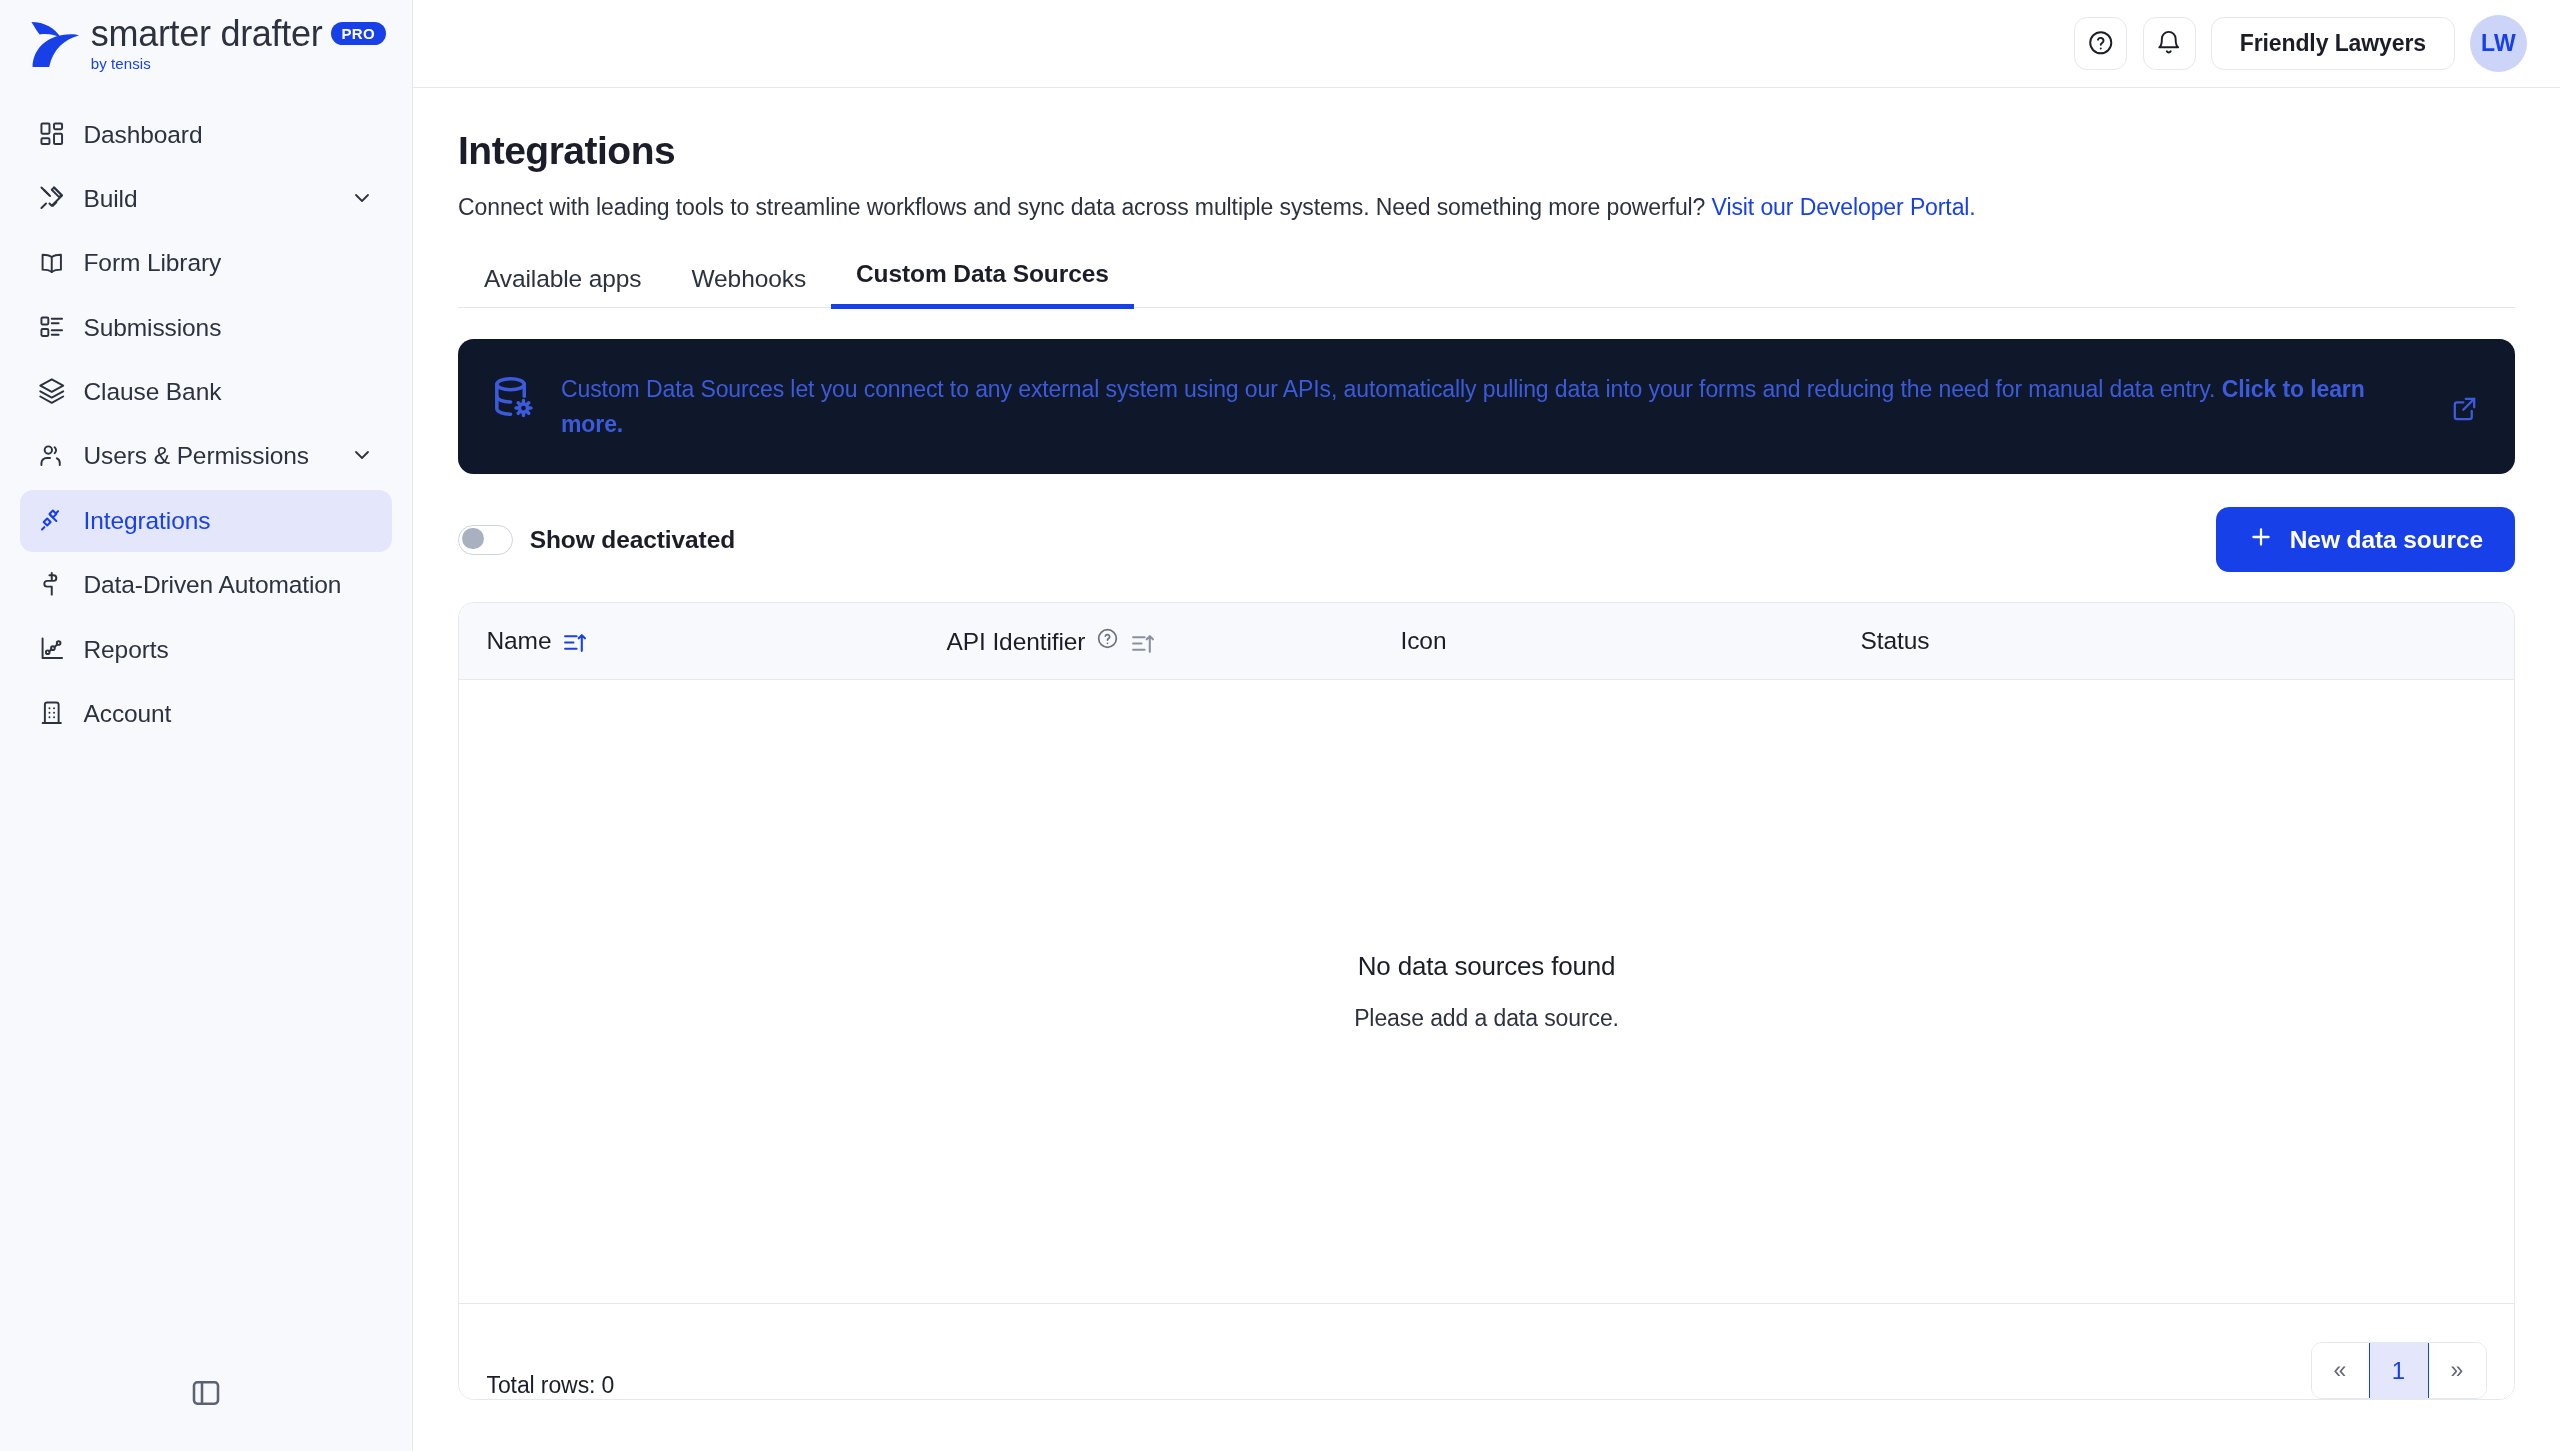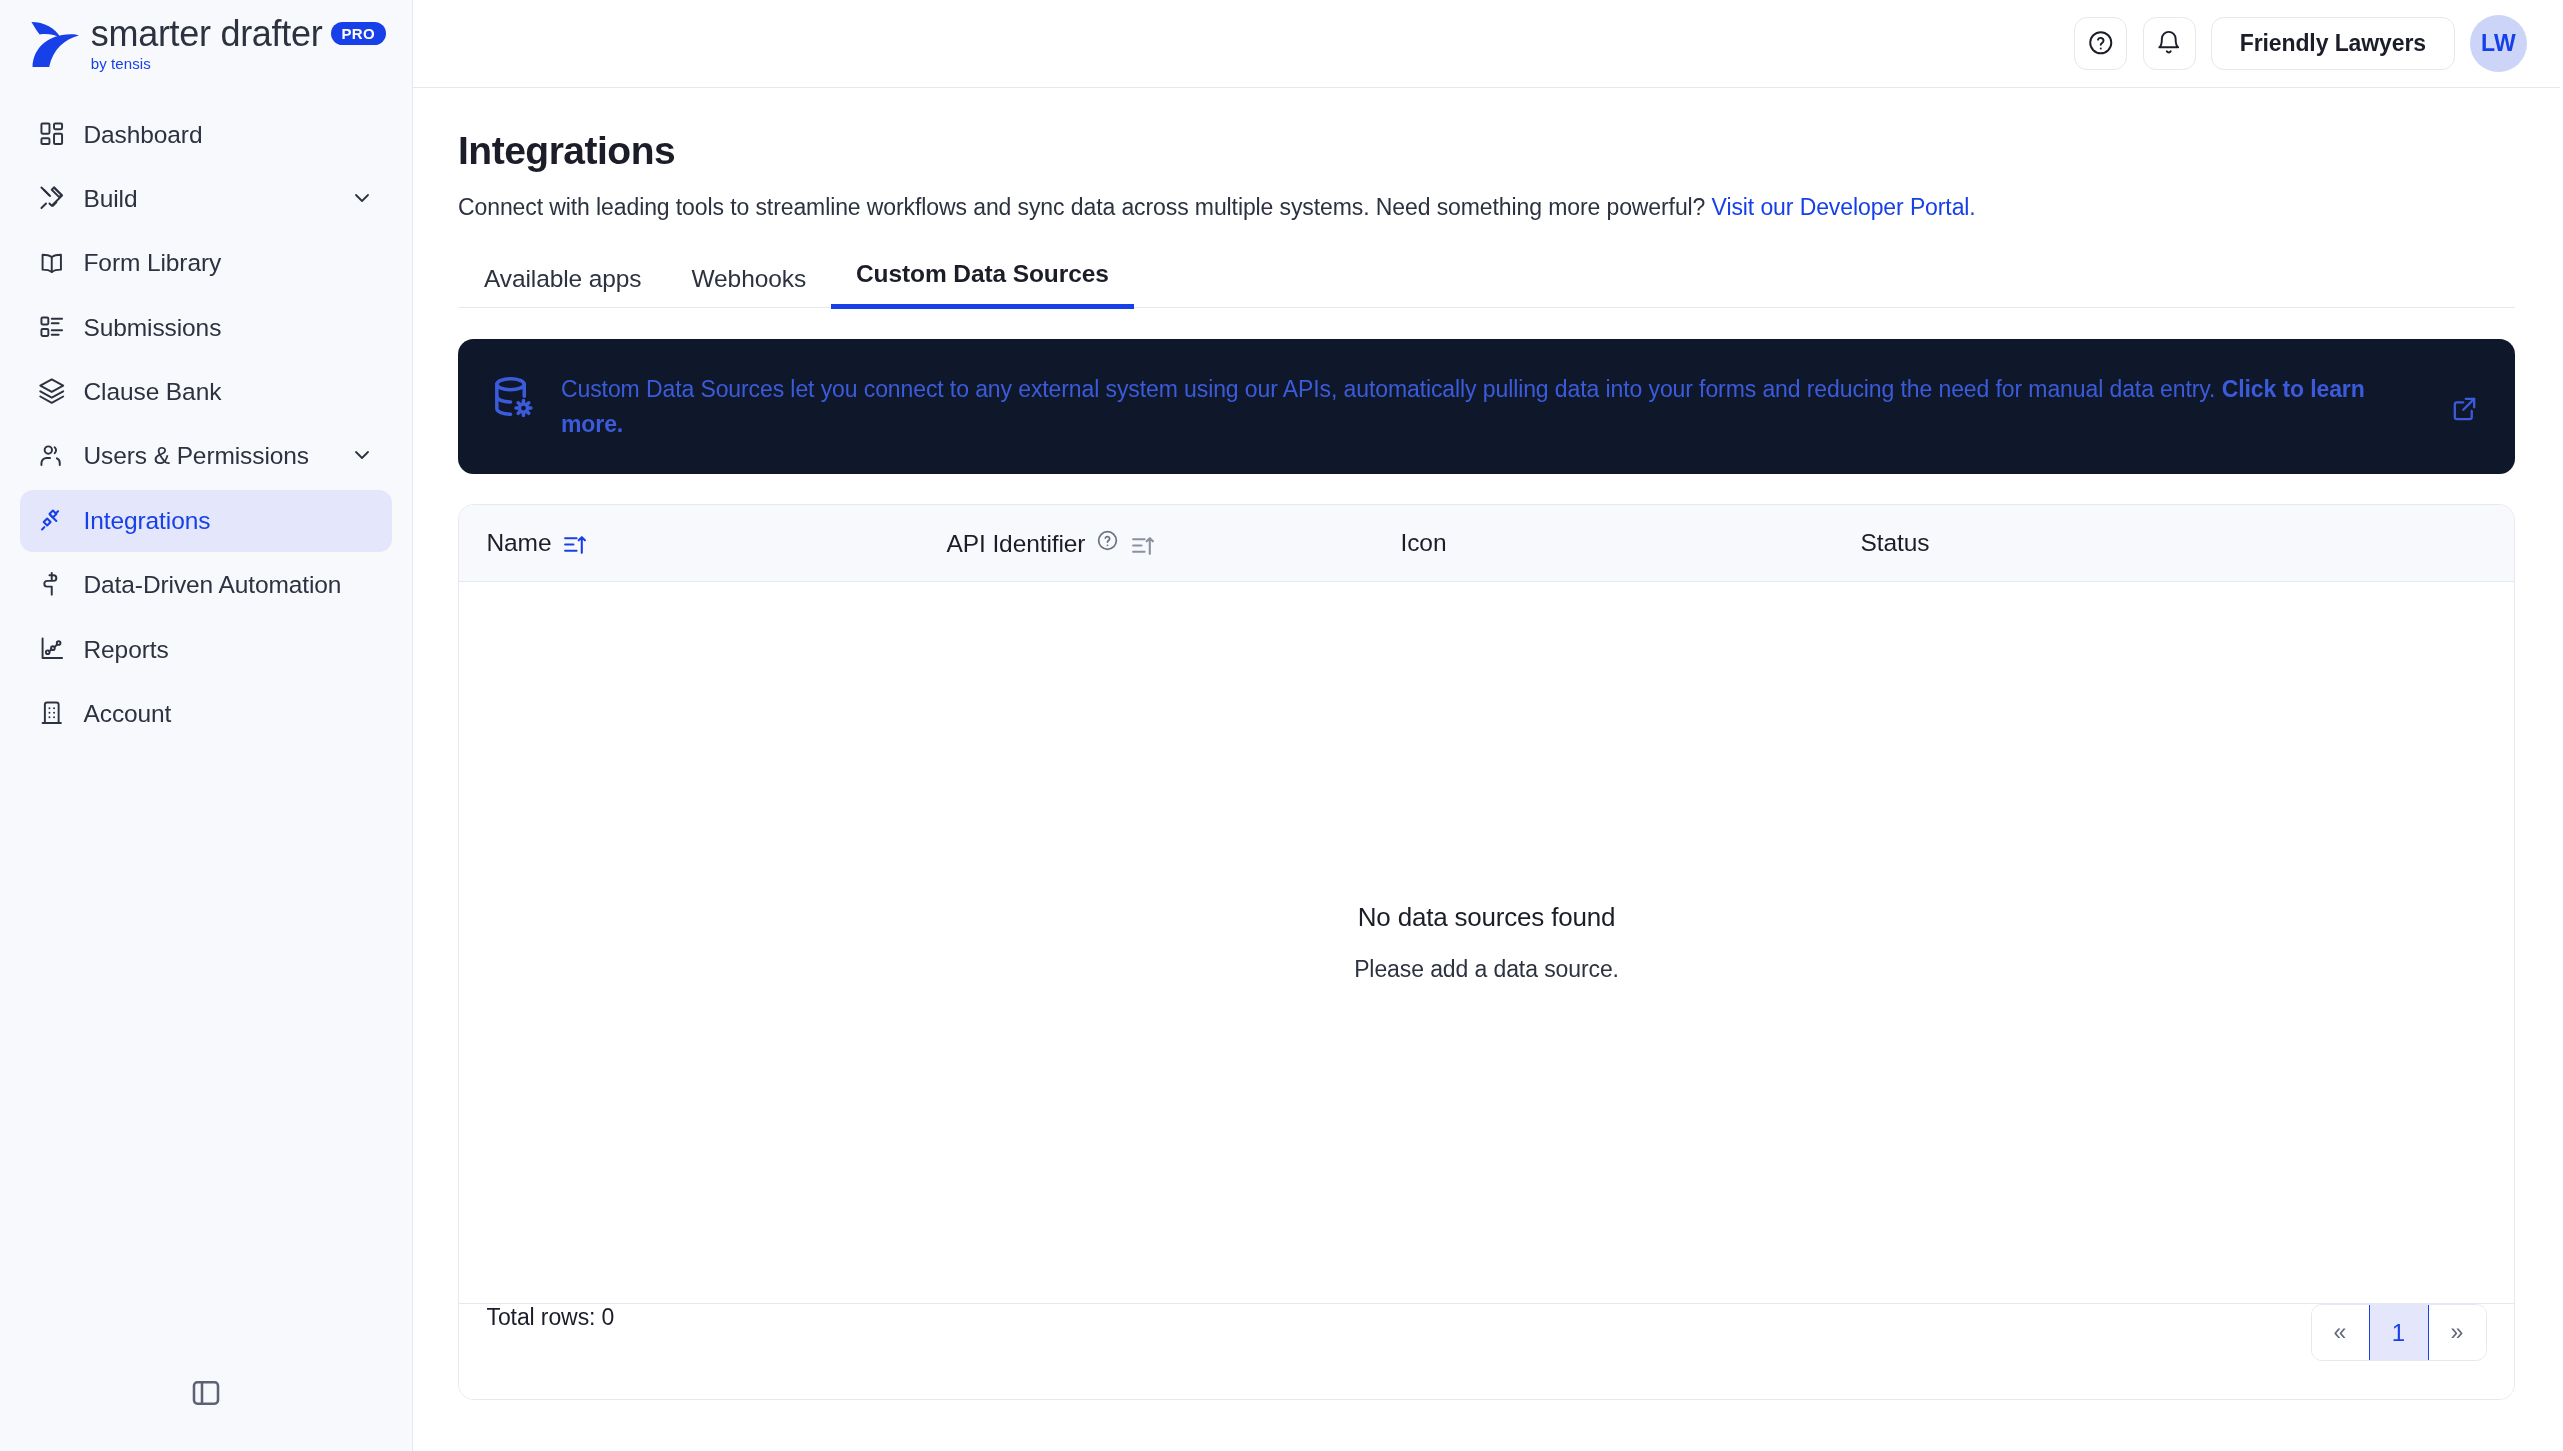--- a/index.html
+++ b/index.html
@@ -354,21 +354,21 @@
     font-weight: 400;
     color: #2d3240;
     letter-spacing: -0.1px;
   }
 
   .tfoot {
     border-top: 1.8px solid #e6e8ef;
     height: 96px;
     flex: 0 0 96px;
     display: flex;
-    align-items: flex-start;
+    align-items: flex-end;
     justify-content: space-between;
     padding: 0 27.5px;
     background: #ffffff;
     gap: 48px;
   }
   .total-rows {
     font-size: 23px;
     font-weight: 400;
     color: #1b1e28;
     letter-spacing: -0.1px;
@@ -620,20 +620,37 @@
         </span>
         <span class="banner-ext">
           <svg width="29" height="29" viewBox="0 0 24 24" fill="none" stroke="#3b5bdb" stroke-width="1.9" stroke-linecap="round" stroke-linejoin="round">
             <path d="M13 4h7v7"></path>
               <path d="M20 4l-9 9"></path>
               <path d="M18 14v5a1.8 1.8 0 0 1-1.8 1.8H5.8A1.8 1.8 0 0 1 4 19V8.8A1.8 1.8 0 0 1 5.8 7H11"></path>
           </svg>
         </span>
       </div>
 
+      <div class="toolbar">
+        <div class="toggle-wrap">
+          <span class="toggle">
+              <span class="knob"></span>
+            </span>
+          <span class="toggle-label">Show deactivated</span>
+        </div>
+
+        <button class="primary-btn">
+          <span>
+            <svg width="26" height="26" viewBox="0 0 24 24" fill="none" stroke="#ffffff" stroke-width="2.1" stroke-linecap="round">
+                <path d="M12 5v14M5 12h14"></path>
+              </svg>
+          </span>
+          <span>New data source</span>
+        </button>
+      </div>
 
       <div class="table-card">
 
         <div class="thead">
           <div class="th c-name">
             <span>Name</span>
             <span class="sort-btn">
               <svg width="25" height="25" viewBox="0 0 24 24" fill="none" stroke="#1740e8" stroke-width="2" stroke-linecap="round" stroke-linejoin="round">
                 <path d="M3 6h11M3 12h8M3 18h11"></path>
                   <path d="M19 20V5M16 8l3-3 3 3"></path>

